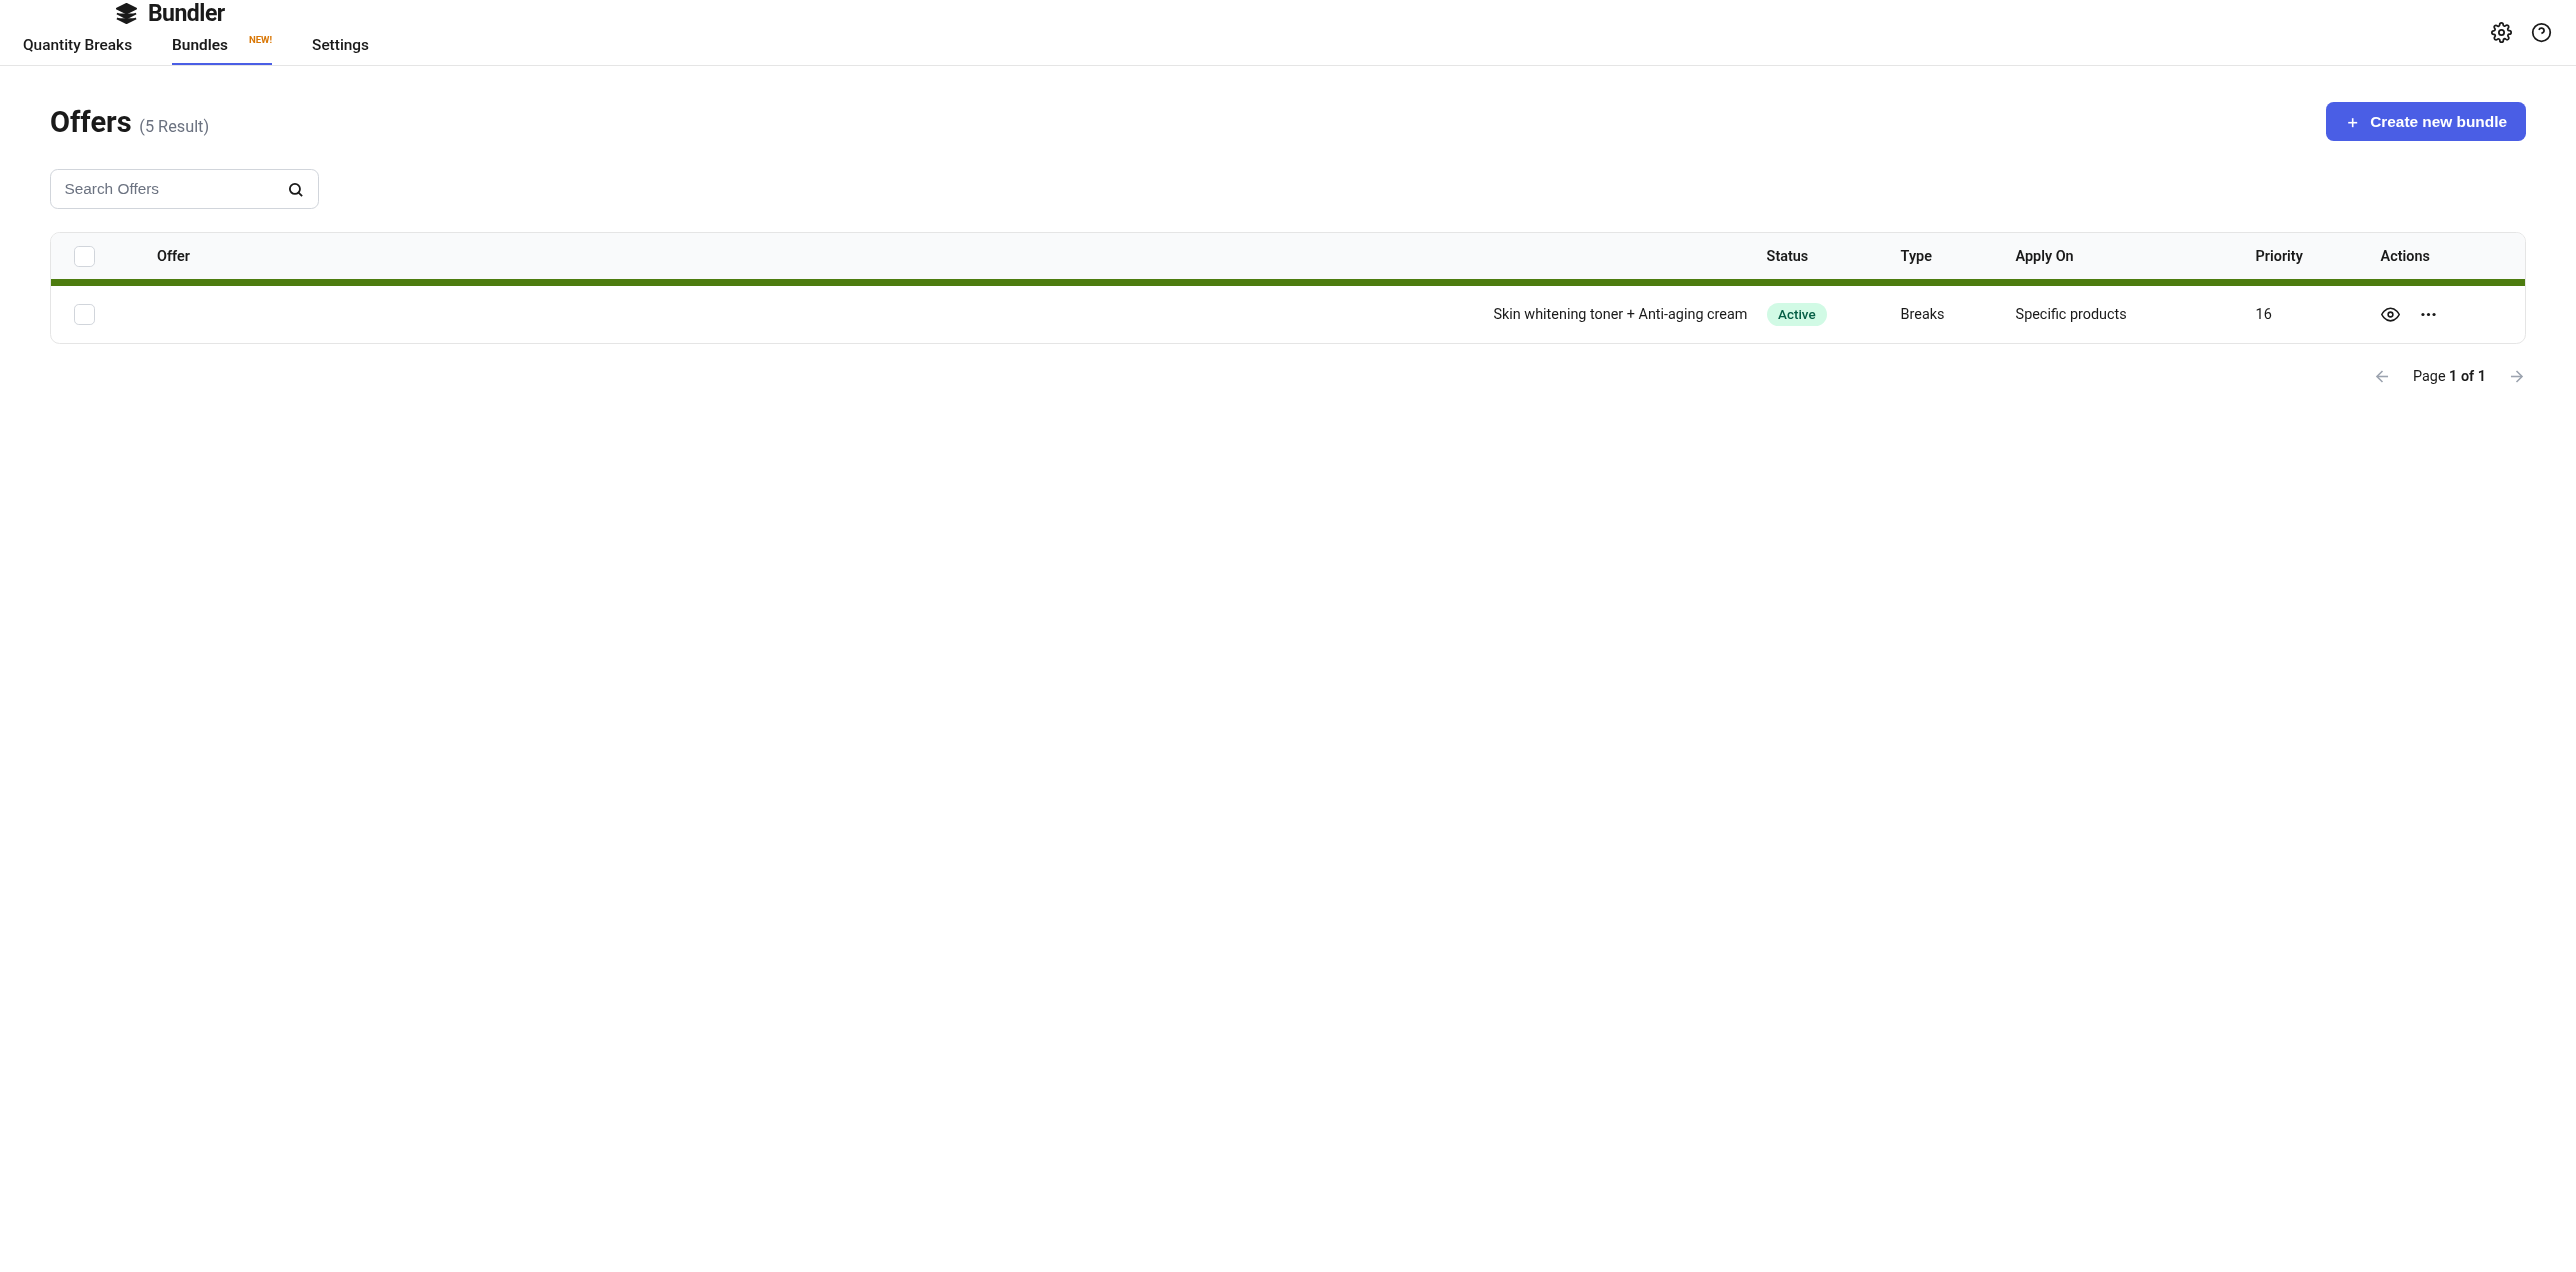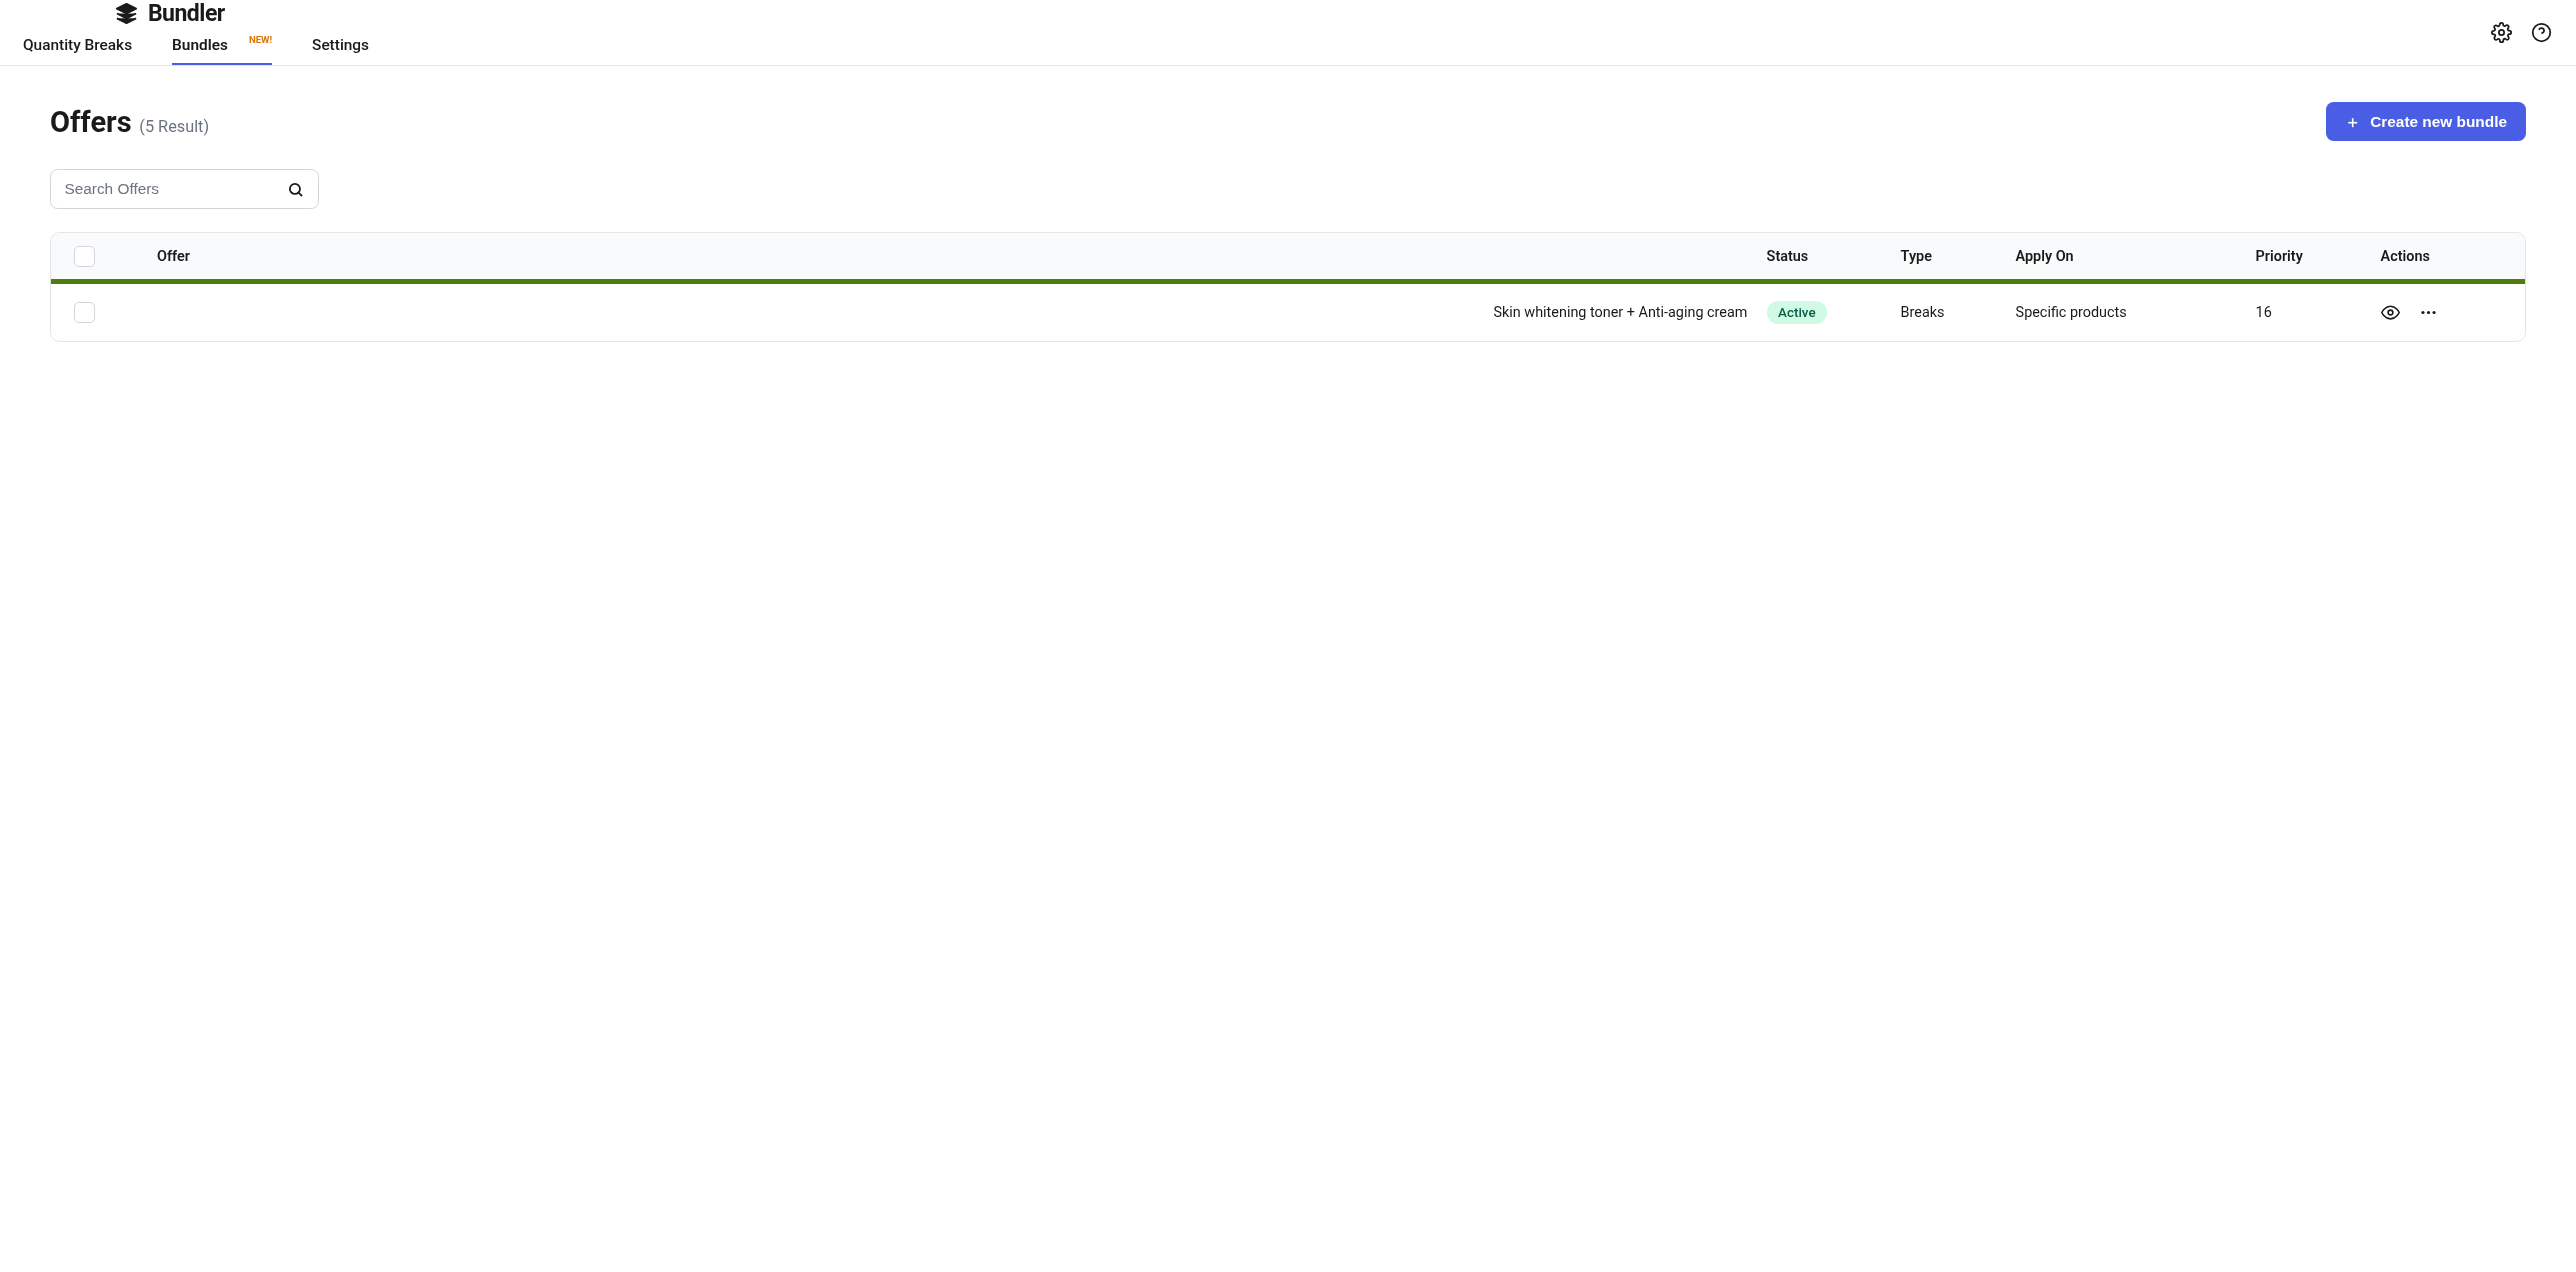--- a/index.html
+++ b/index.html
@@ -153,21 +153,21 @@
       border: 1px solid #e5e5e5;
       border-radius: 9.6px;
       overflow: hidden;
     }
     .table {
       width: 100%;
       border-collapse: collapse;
     }
     .table thead tr {
       background: #f9fafb;
-      border-bottom: 5px solid #4d7c0f;
+      border-bottom: 7px solid #4d7c0f;
     }
     .table th {
       text-align: left;
       font-size: 14.4px;
       font-weight: 600;
       color: #1a1a1a;
       padding: 12.5px 9.6px;
     }
     .table td {
       font-size: 14.4px;
@@ -343,14 +343,34 @@
                   <circle cx="19" cy="12" r="2"></circle>
                 </svg>
               </div>
             </div>
           </td>
         </tr>
       </tbody>
     </table>
   </div>
 
+  <div class="pagination">
+    <div class="page-arrow">
+      <svg width="19" height="19" viewBox="0 0 24 24" fill="none" stroke="currentColor" stroke-width="2">
+        <line x1="19" y1="12" x2="5" y2="12"></line>
+        <polyline points="12 19 5 12 12 5"></polyline>
+      </svg>
+    </div>
+    <div class="page-label">
+      <span>Page</span>
+      <span class="bold">1</span>
+      <span class="bold">of</span>
+      <span class="bold">1</span>
+    </div>
+    <div class="page-arrow">
+      <svg width="19" height="19" viewBox="0 0 24 24" fill="none" stroke="currentColor" stroke-width="2">
+        <line x1="5" y1="12" x2="19" y2="12"></line>
+        <polyline points="12 5 19 12 12 19"></polyline>
+      </svg>
+    </div>
+  </div>
 </div>
 
 
 </body></html>

